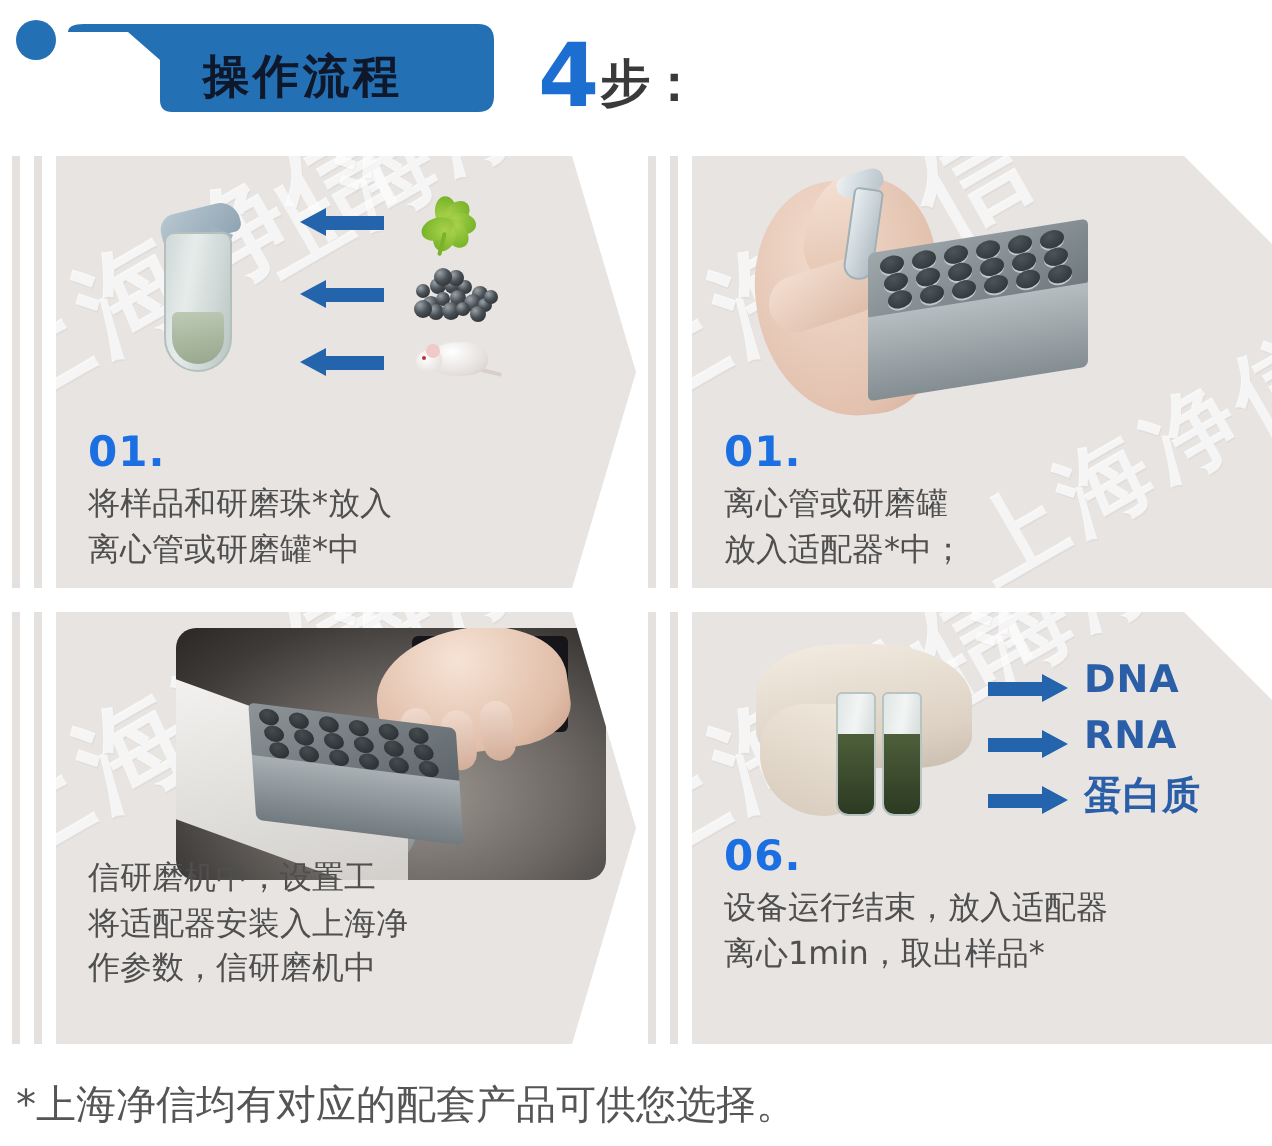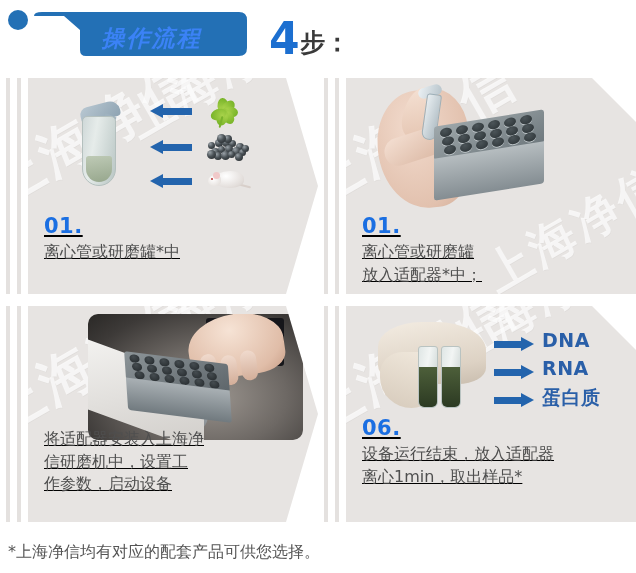--- a/index.html
+++ b/index.html
@@ -17,22 +17,22 @@
     position:absolute;left:8px;top:10px;width:20px;height:20px;
     border-radius:50%;background:#2370b5;
   }
   .hdr-banner{
     position:absolute;left:34px;top:12px;width:213px;height:44px;
   }
   .hdr-banner svg{display:block;}
   .hdr-banner-label{
     position:absolute;left:34px;top:12px;width:213px;height:52px;
     display:flex;align-items:center;justify-content:center;
-    color:#3b82f6;font-size:23px;font-weight:bold;letter-spacing:2px;
-    padding-left:22px;box-sizing:border-box;font-style:italic;
+    color:#0f172a;font-size:23px;font-weight:bold;letter-spacing:2px;
+    padding-left:22px;box-sizing:border-box;
   }
   .hdr-right{
     position:absolute;left:268px;top:14px;height:44px;
     display:flex;align-items:baseline;
     color:#3a3a3a;font-weight:bold;font-size:25px;letter-spacing:-0.5px;
     white-space:nowrap;
   }
   .hdr-right .big4{
     color:#1c6fd0;font-size:44px;font-weight:bold;line-height:1;
     margin:0 1px;position:relative;top:3px;
@@ -295,35 +295,35 @@
     border-top:7px solid transparent;border-bottom:7px solid transparent;
     border-left:13px solid #2364ad;
   }
   .out-label{
     position:absolute;left:48px;top:-1px;
     color:#2a5fa8;font-size:19px;font-weight:bold;letter-spacing:0.5px;
     white-space:nowrap;
   }
 
   
-  .caption{position:absolute;left:16px;text-decoration:underline;}
+  .caption{position:absolute;left:16px;}
   .cap-num{
     color:#1b6fe2;font-size:21px;font-weight:bold;letter-spacing:0.5px;
     line-height:1;margin-bottom:4px;
   }
   .cap-line{
     color:#4f4f4f;font-size:16px;line-height:1.42;white-space:nowrap;
     font-weight:normal;
   }
   .c1{top:138px;} .c2{top:138px;} .c3{top:122px;} .c4{top:112px;}
 
   
   .footer{
     position:absolute;left:8px;top:538px;width:620px;height:28px;
-    color:#555555;font-size:16px;line-height:28px;white-space:nowrap;
+    color:#555555;font-size:20px;line-height:28px;white-space:nowrap;
   }
 </style>
 </head>
 <body>
 
 <div class="header">
 
   <div class="hdr-dot"></div>
 
   <div class="hdr-banner">
@@ -420,20 +420,21 @@
               <div class="hd"></div>
                 <div class="ear"></div>
                 <div class="eye"></div>
             </div>
           </div>
         </div>
       </div>
 
       <div class="caption c1">
         <div class="cap-num">01.</div>
+        <div class="cap-line">将样品和研磨珠*放入</div>
         <div class="cap-line">离心管或研磨罐*中</div>
       </div>
     </div>
   </div>
 
   <div class="panel p2">
     <div class="stripes">
       <div class="stripe s1"></div>
       <div class="stripe s2"></div>
     </div>
@@ -523,23 +524,23 @@
               <div class="hole" style="left: 39px; top: 18px;"></div>
               <div class="hole" style="left: 54px; top: 18px;"></div>
               <div class="hole" style="left: 69px; top: 18px;"></div>
               <div class="hole" style="left: 84px; top: 18px;"></div>
             </div>
           <div class="side"></div>
         </div>
       </div>
 
       <div class="caption c3">
+        <div class="cap-line">信研磨机中，设置工</div>
         <div class="cap-line">将适配器安装入上海净</div>
-        <div class="cap-line">信研磨机中，设置工</div>
-        <div class="cap-line">作参数，启动设备</div>
+        <div class="cap-line">作参数，信研磨机中</div>
       </div>
     </div>
   </div>
 
   <div class="panel p4">
     <div class="stripes">
       <div class="stripe s1"></div>
       <div class="stripe s2"></div>
     </div>
     <div class="panel-body">

